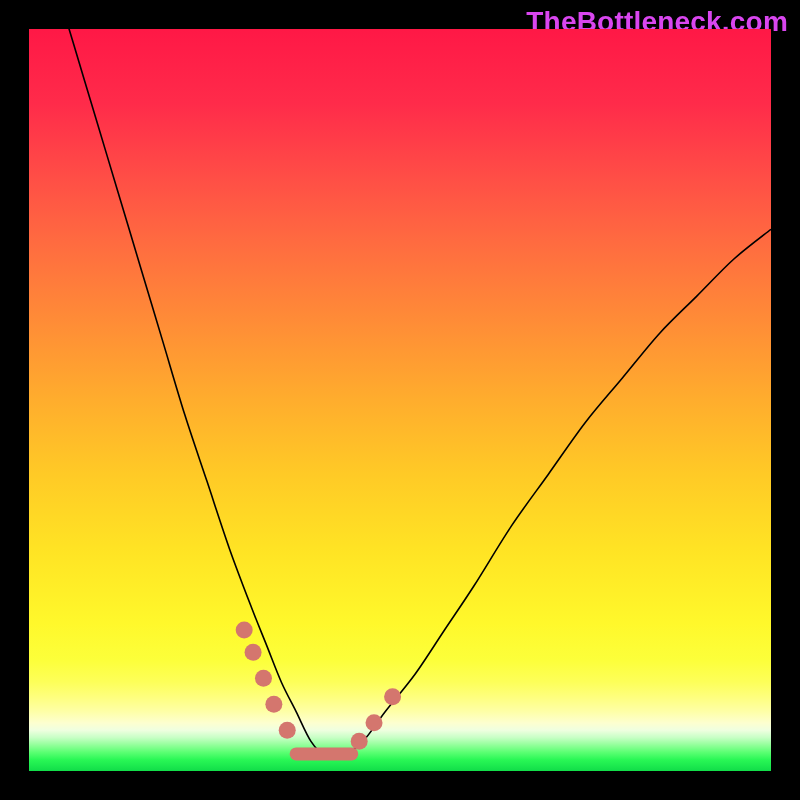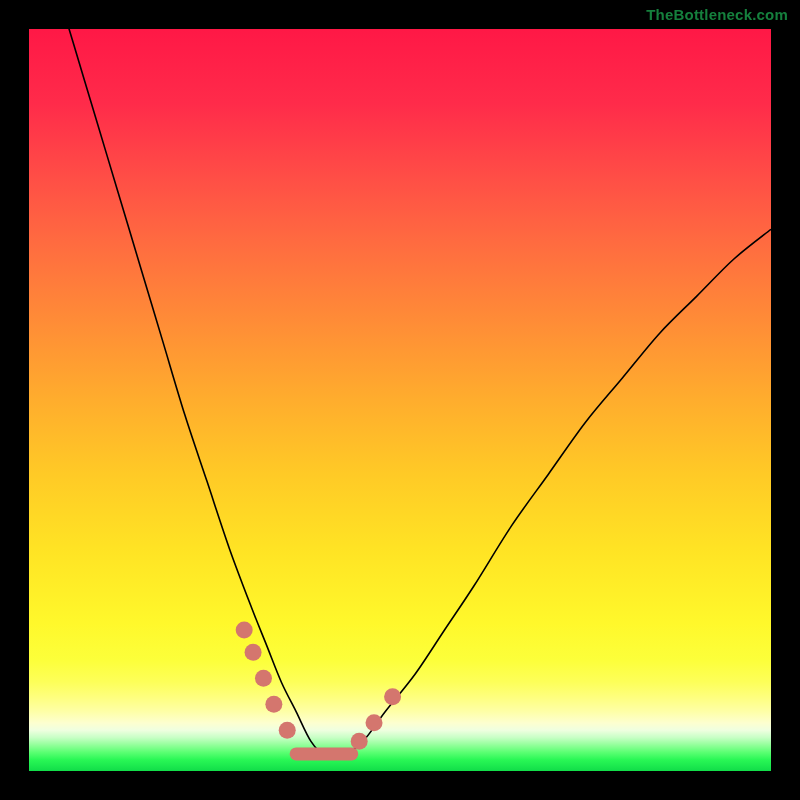--- a/index.html
+++ b/index.html
@@ -46,23 +46,23 @@
       #5aff72 97.5%,
       #29f755 98.5%,
       #11dd49 100%
     );
     overflow: hidden;
   }
   .watermark {
     position: absolute;
     top: 6px;
     right: 12px;
-    font-size: 15px;
+    font-size: 28px;
     font-weight: 600;
-    color: #15803d;
+    color: #d946ef;
     letter-spacing: 0.2px;
     user-select: none;
   }
   svg.curve {
     position: absolute;
     left: 0;
     top: 0;
     width: 742px;
     height: 742px;
   }

